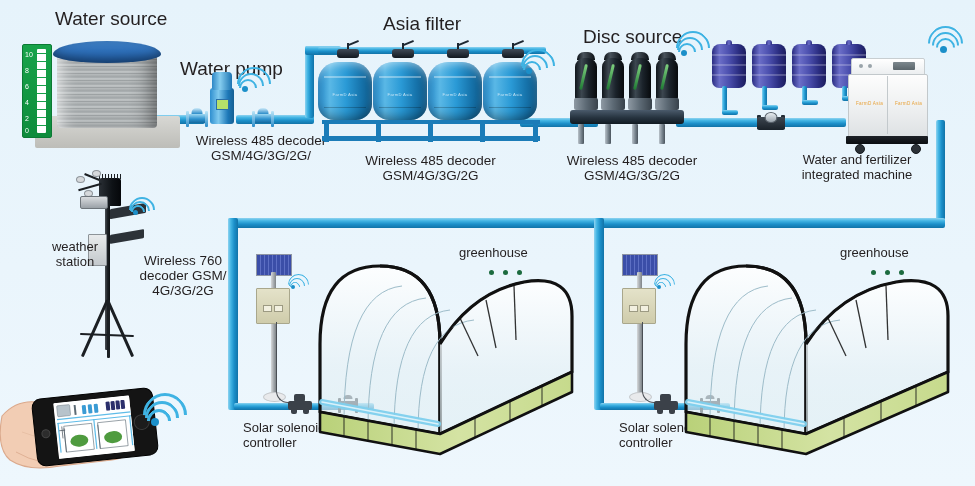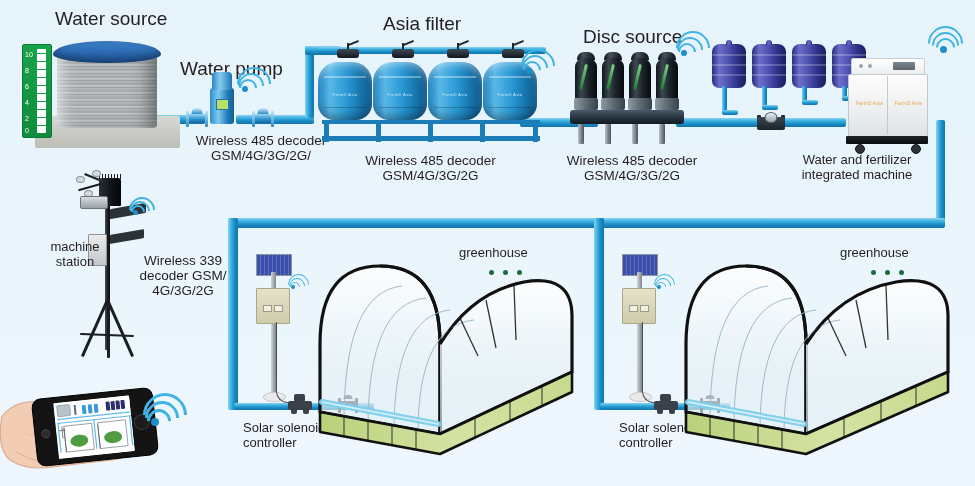--- a/index.html
+++ b/index.html
@@ -421,23 +421,23 @@
   <div class="wsPanel" style="left:110px;top:206px;width:36px;height:10px;"></div>
   <div class="wsPanel" style="left:110px;top:232px;width:34px;height:9px;"></div>
 
   <div class="wifi" style="left:131px;top:196px;width:22px;height:22px;">
     <div class="dot" style="left:2px;top:14px;width:5px;height:5px;"></div>
     <div class="arc" style="left:0px;top:9px;width:10px;height:10px;"></div>
     <div class="arc" style="left:-1px;top:5px;width:16px;height:16px;"></div>
     <div class="arc" style="left:-2px;top:1px;width:22px;height:22px;"></div>
   </div>
 
-  <div class="lbl mid c" style="left:20px;top:240px;width:110px;">machine
+  <div class="lbl mid c" style="left:20px;top:240px;width:110px;">weather
 station</div>
-  <div class="lbl small c" style="left:128px;top:253px;width:110px;">Wireless 339
+  <div class="lbl small c" style="left:128px;top:253px;width:110px;">Wireless 760
 decoder GSM/
 4G/3G/2G</div>
 
   <div class="scPanel" style="left:256px;top:254px;width:34px;height:20px;"></div>
   <div class="scPole" style="left:271px;top:272px;width:5px;height:126px;"></div>
   <div class="scBox" style="left:256px;top:288px;width:32px;height:34px;">
     <div class="sw" style="left:6px;top:16px;"></div>
       <div class="sw" style="left:17px;top:16px;"></div>
   </div>
   <div class="scFoot" style="left:263px;top:392px;width:21px;height:8px;"></div>

